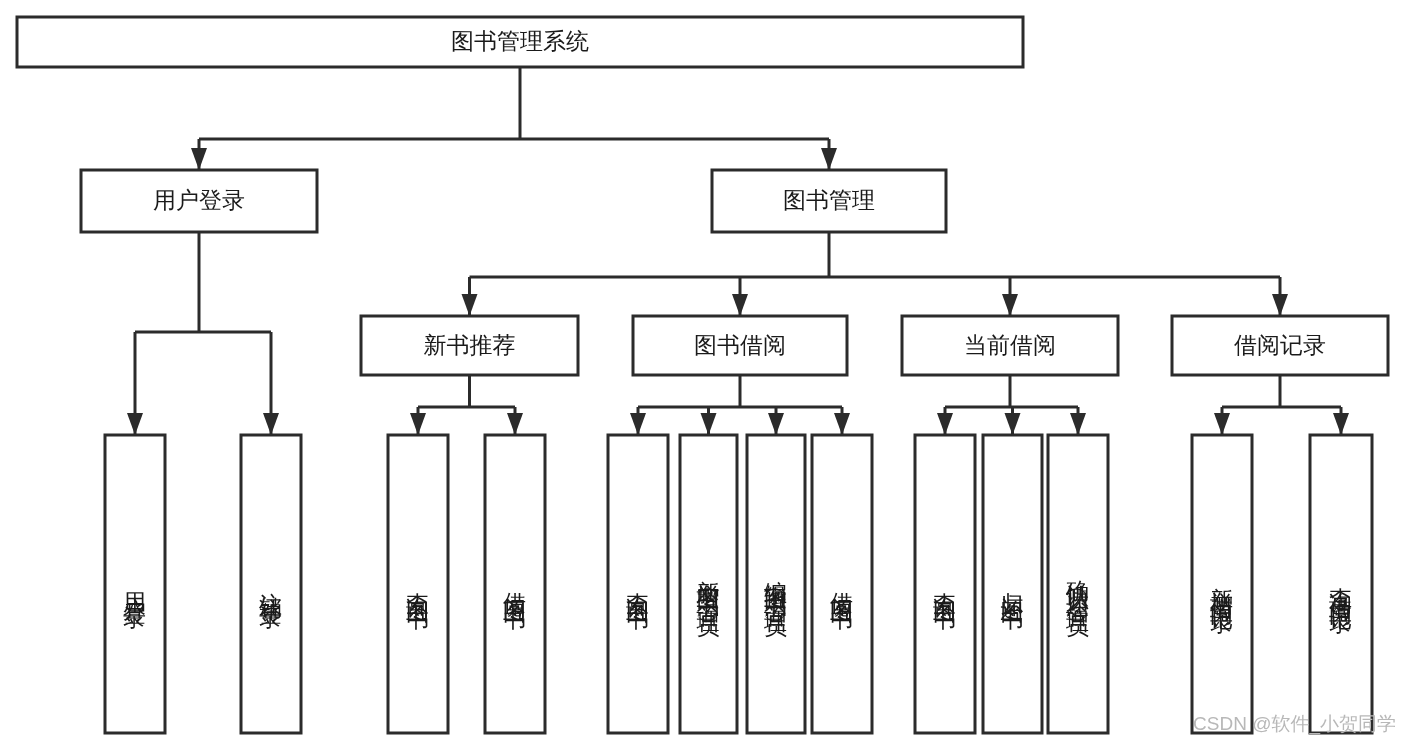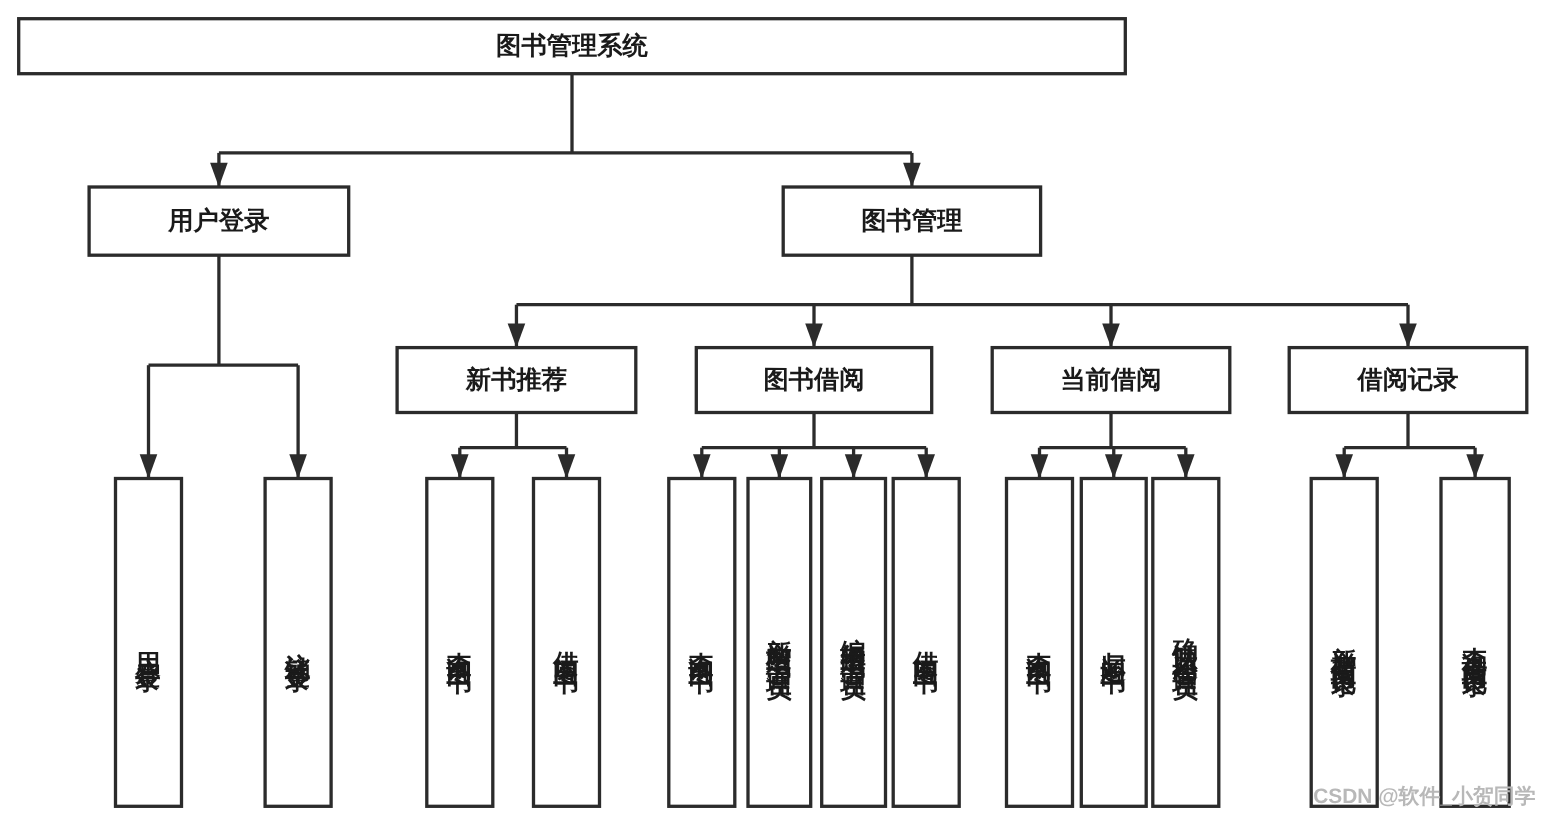--- a/index.html
+++ b/index.html
@@ -10,21 +10,20 @@
   body {
     width: 1405px;
     height: 747px;
     font-family: "Liberation Sans", "DejaVu Sans", sans-serif;
     overflow: hidden;
   }
   #diagram-root {
     position: relative;
     width: 1405px;
     height: 708px;
-    font-weight: bold;
   }
   svg.diagram-canvas {
     position: absolute;
     top: 0;
     left: 0;
     width: 1405px;
     height: 747px;
   }
   .node-box {
     fill: #ffffff;

